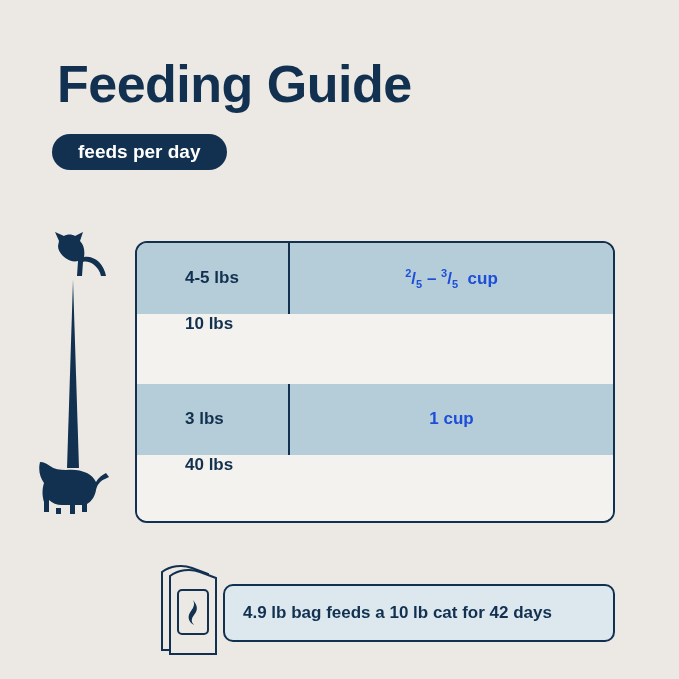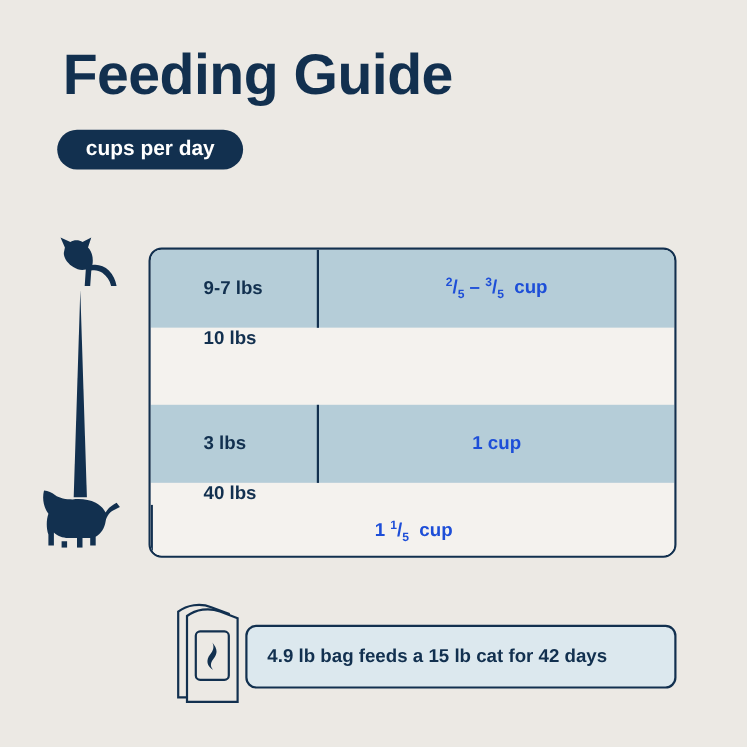--- a/index.html
+++ b/index.html
@@ -12,20 +12,21 @@
     background: #ece9e4;
     font-family: "Liberation Sans", sans-serif;
     color: #12304f;
     overflow: hidden;
     position: relative;
   }
 
   .page {
     position: absolute;
     inset: 0;
+    margin-top: 16px;
   }
 
   
   .title {
     position: absolute;
     left: 57px;
     top: 42px;
     font-size: 52px;
     font-weight: bold;
     letter-spacing: -0.5px;
@@ -171,21 +172,21 @@
   }
 </style>
 </head>
 <body>
 
 <div class="page">
 
   <div class="title">Feeding Guide</div>
 
   <div class="pill">
-    <span>cups per day</span>
+    <span>feeds per day</span>
   </div>
 
   <div class="cat-top">
     <svg viewBox="0 0 62 46" width="62" height="46" xmlns="http://www.w3.org/2000/svg">
       <path fill="#12304f" d="M14 10 L10 1 L19 5 C22 3 27 3 30 5 L38 1 L35 10 C39 14 40 20 39 26 C44 25 50 27 54 31 C58 35 60 40 61 45 L56 45 C55 40 52 36 48 33 C45 31 41 30 38 31 L37 45 L32 45 L33 30 C29 31 25 30 22 28 C17 25 13 20 13 15 Z"></path>
     </svg>
   </div>
 
   <div class="wedge">
     <svg viewBox="0 0 22 190" width="22" height="190" xmlns="http://www.w3.org/2000/svg">
@@ -196,46 +197,43 @@
   <div class="cat-bottom">
     <svg viewBox="0 0 74 58" width="74" height="58" xmlns="http://www.w3.org/2000/svg">
       <path fill="#12304f" d="M4 6 C2 14 4 22 8 27 C6 33 6 40 8 46 L8 56 L13 56 L13 44 C16 47 21 49 26 49 L46 49 L46 56 L51 56 L51 48 C56 45 59 40 60 34 C61 29 64 25 69 23 L73 21 L70 17 C66 19 62 22 60 26 C58 22 55 19 51 17 C45 14 37 13 30 14 C24 14 18 13 14 10 C11 8 8 6 4 6 Z M20 52 L20 58 L25 58 L25 52 Z M34 49 L34 58 L39 58 L39 49 Z"></path>
     </svg>
   </div>
 
 
   <div class="table">
 
     <div class="row shaded">
-      <div class="cell-weight">9-7 lbs</div>
+      <div class="cell-weight">4-5 lbs</div>
       <div class="cell-amount">
         <span class="frac"><sup class="n">2</sup>/<sub class="d">5</sub> – <sup class="n">3</sup>/<sub class="d">5</sub>&nbsp; cup</span>
       </div>
     </div>
 
     <div class="row plain">
       <div class="cell-weight">10 lbs</div>
     </div>
 
     <div class="row shaded">
       <div class="cell-weight">3 lbs</div>
       <div class="cell-amount">1 cup</div>
     </div>
 
     <div class="row plain">
       <div class="cell-weight">40 lbs</div>
-      <div class="cell-amount">
-        <span class="frac">1 <sup class="n">1</sup>/<sub class="d">5</sub>&nbsp; cup</span>
-      </div>
     </div>
 
   </div>
 
   <div class="bag-box">
-    <span>4.9 lb bag feeds a 15 lb cat for 42 days</span>
+    <span>4.9 lb bag feeds a 10 lb cat for 42 days</span>
   </div>
 
   <div class="bag-icon">
     <svg viewBox="0 0 92 96" width="92" height="96" xmlns="http://www.w3.org/2000/svg">
       <path d="M14 12 C22 6 34 4 44 8 L60 14 L60 90 L14 90 Z" fill="none" stroke="#12304f" stroke-width="2"></path>
       <path d="M22 16 C30 10 42 8 52 12 L68 18 L68 94 L22 94 Z" fill="#ece9e4" stroke="#12304f" stroke-width="2"></path>
       <rect x="30" y="30" width="30" height="44" rx="4" fill="none" stroke="#12304f" stroke-width="2"></rect>
       <path d="M45 40 C50 46 50 50 46 55 C43 59 43 62 46 65 C40 62 39 56 43 51 C46 47 47 44 45 40 Z" fill="#12304f"></path>
     </svg>
   </div>

